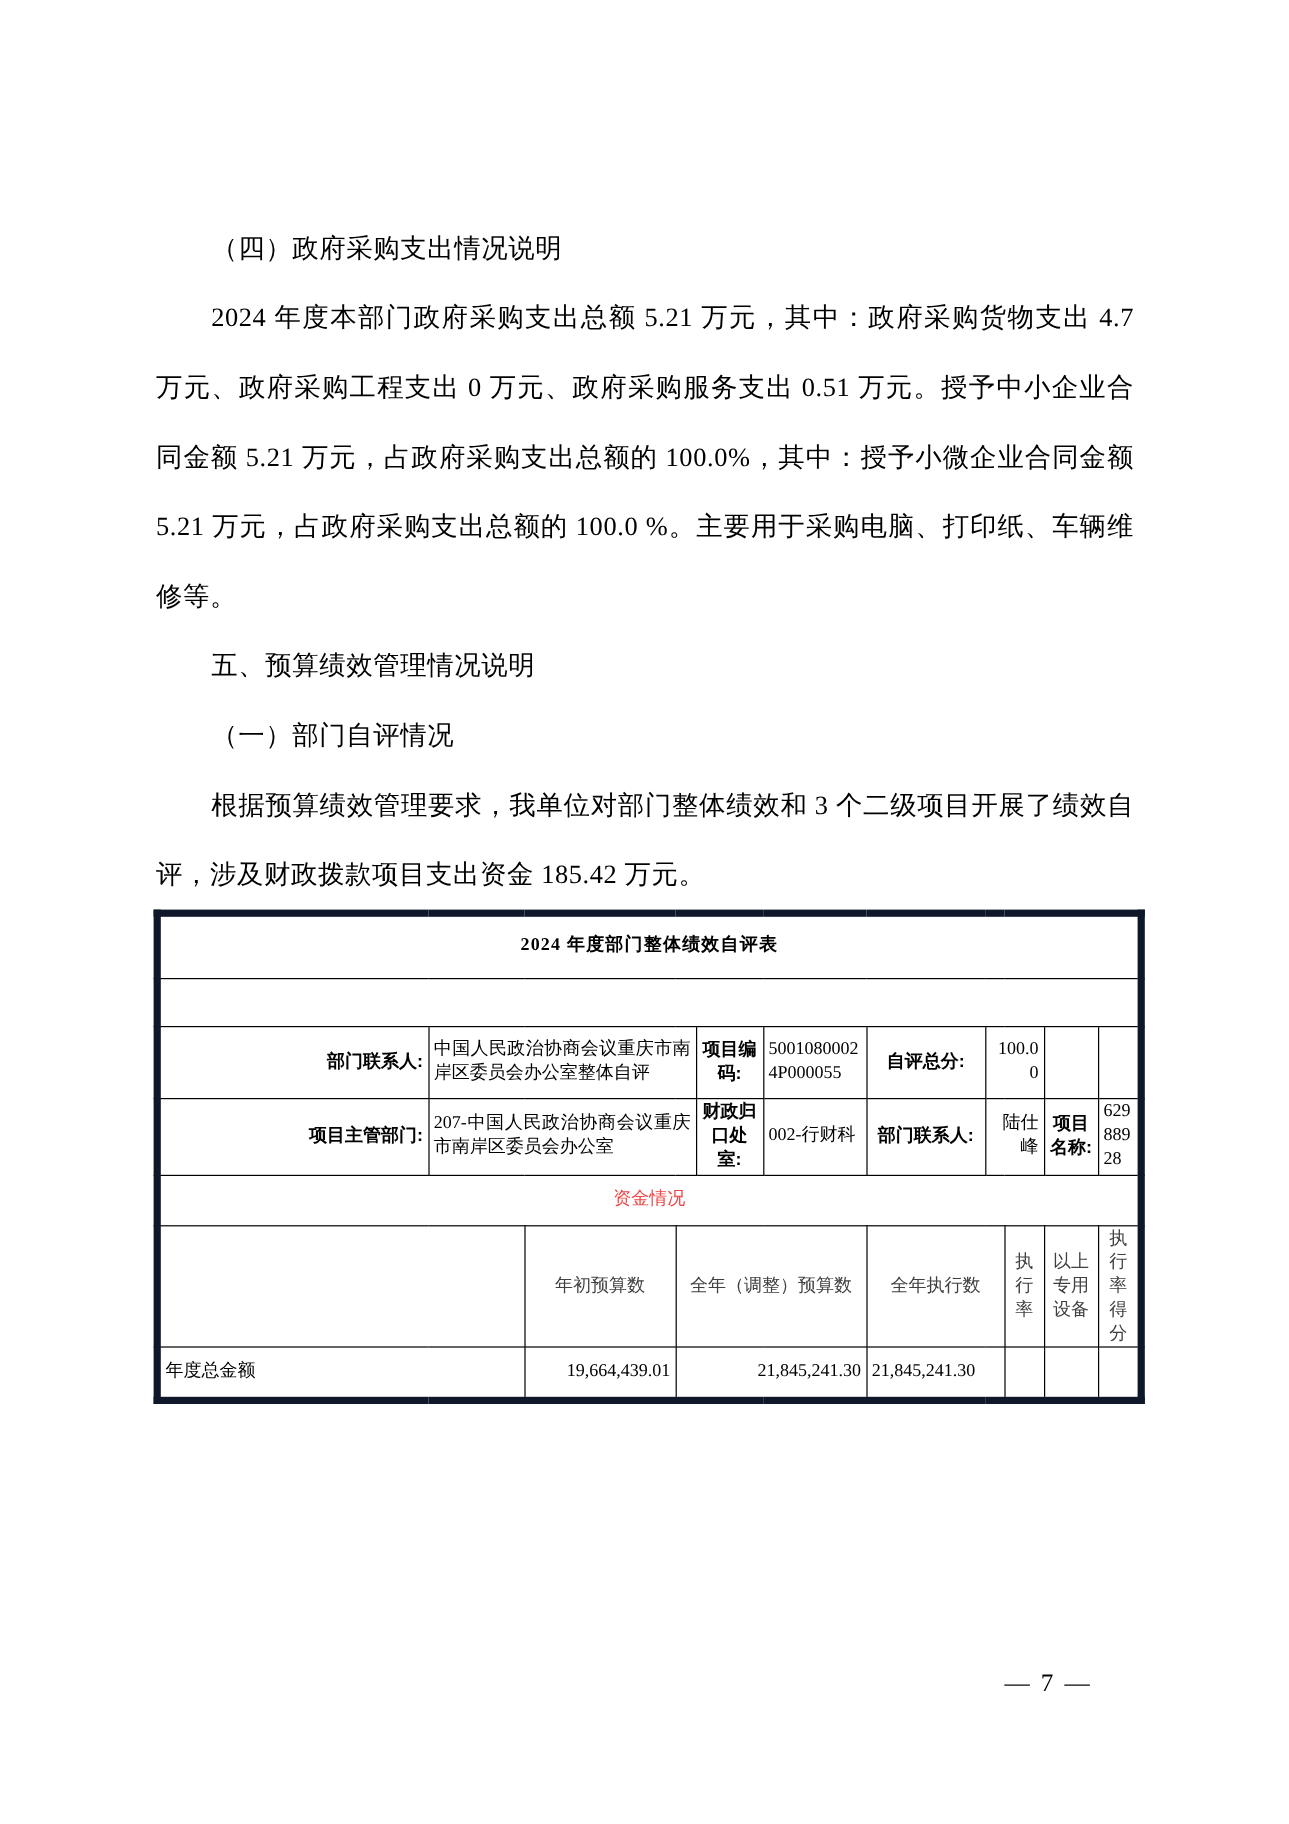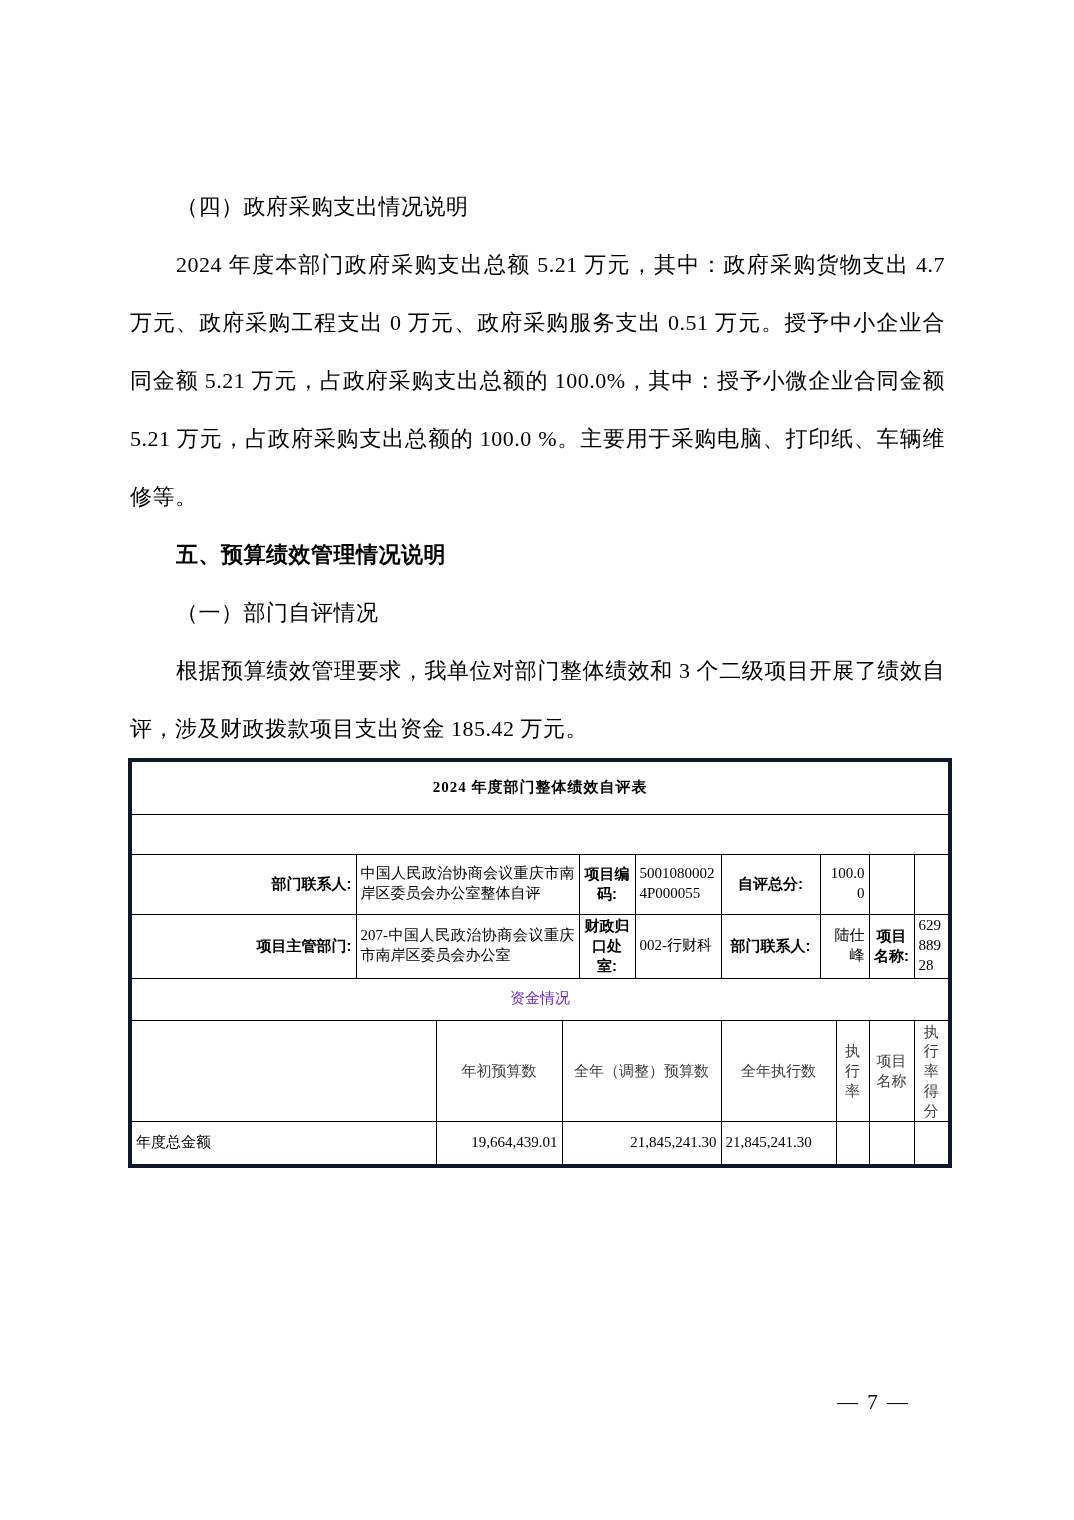--- a/index.html
+++ b/index.html
@@ -9,28 +9,28 @@
     font-family:"Liberation Serif","DejaVu Serif",serif; color:#000;
   }
   .doc { position:absolute; left:130px; top:178px; width:815px; }
   .para {
     font-size:22px; line-height:58px; text-align:justify;
     letter-spacing:0.5px;
   }
   .indent { text-indent:46px; }
   .h-black {
     font-family:"Liberation Sans","DejaVu Sans",sans-serif;
-    font-weight:bold;
+    font-weight:normal;
   }
   .kai { font-weight:normal; }
 
   table.self-eval {
     border-collapse:collapse; table-layout:fixed;
     width:820px; margin-left:-2px; margin-top:0;
-    border:4px solid #0f172a;
+    border:6px solid #0f172a;
   }
   table.self-eval td {
     border:1px solid #000; vertical-align:middle;
     font-size:15px; line-height:1.32; padding:1px 4px;
     word-break:break-all; overflow:hidden;
   }
   tr.r-title td { height:54px; }
   tr.r-empty td { height:40px; }
   tr.r-name td  { height:60px; }
   tr.r-dept td  { height:64px; }
@@ -45,21 +45,21 @@
   .lbl {
     font-family:"Liberation Sans","DejaVu Sans",sans-serif;
     font-weight:bold; font-size:14px;
   }
   .lbl-r { text-align:right; }
   .lbl-c { text-align:center; }
   .val-just { text-align:justify; font-size:14px; }
   .val-c { text-align:right; font-size:14px; }
   .val-l { text-align:left; font-size:14px; }
   .val-r { text-align:right; font-size:14px; }
-  .funds-banner { text-align:center; color:#6d28d9; font-size:15px; }
+  .funds-banner { text-align:center; color:#ef4444; font-size:15px; }
   .hdr {
     font-family:"Liberation Sans","DejaVu Sans",sans-serif;
     text-align:center; font-size:15px; color:#404040;
   }
   .num-r { text-align:right; font-size:15px; }
   .num-l { text-align:left; font-size:15px; }
   .row-lbl { text-align:left; font-size:15px; }
 
   .footer {
     position:absolute; top:1390px; right:164px;
@@ -131,21 +131,21 @@
     <tr class="r-funds">
       <td colspan="11" class="funds-banner">资金情况</td>
     </tr>
 
     <tr class="r-head">
       <td colspan="2"></td>
       <td class="hdr">年初预算数</td>
       <td colspan="3" class="hdr">全年（调整）预算数</td>
       <td colspan="2" class="hdr">全年执行数</td>
       <td class="hdr">执行率</td>
-      <td class="hdr">项目名称</td>
+      <td class="hdr">以上专用设备</td>
       <td class="hdr">执行率得分</td>
     </tr>
 
     <tr class="r-data">
       <td colspan="2" class="row-lbl">年度总金额</td>
       <td class="num-r">19,664,439.01</td>
       <td colspan="3" class="num-r">21,845,241.30</td>
       <td colspan="2" class="num-l">21,845,241.30</td>
       <td></td>
       <td></td>

